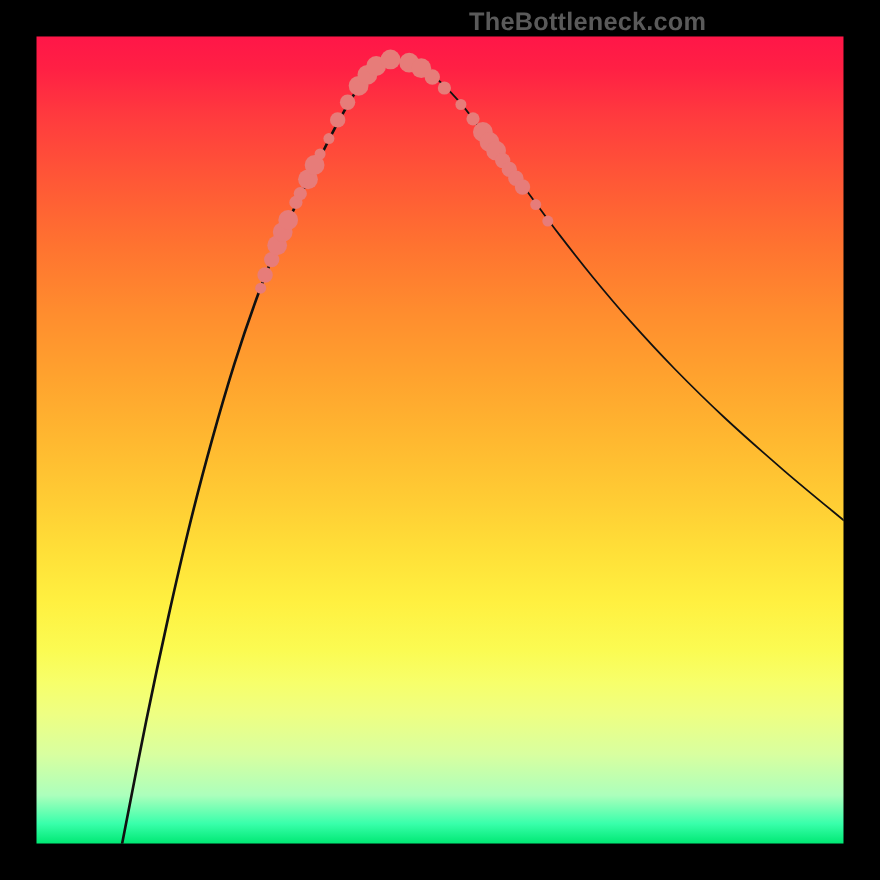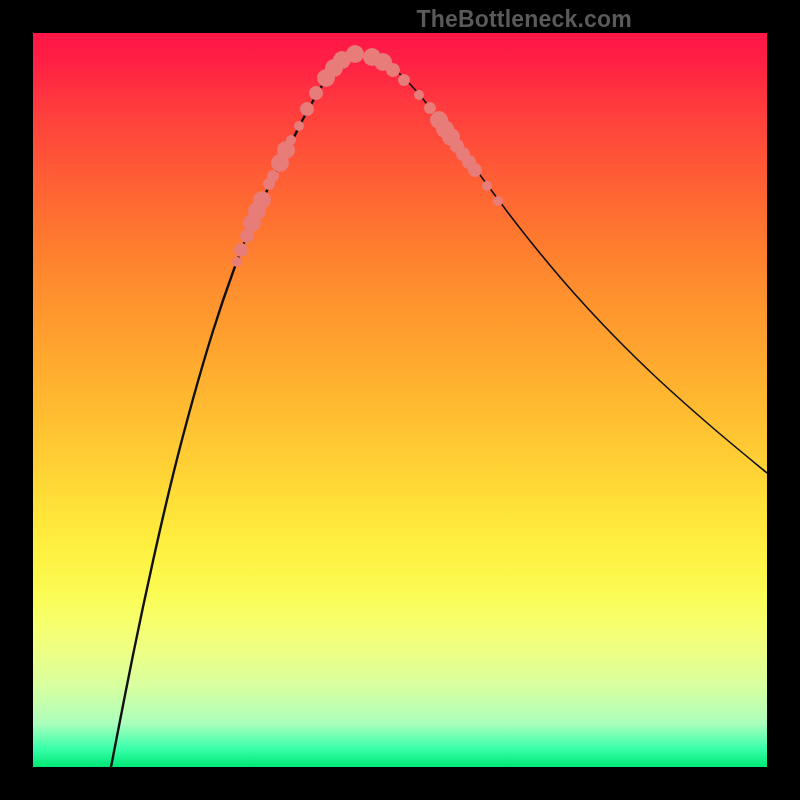--- a/index.html
+++ b/index.html
@@ -10,20 +10,21 @@
     background: #000;
     overflow: hidden;
   }
   .frame {
     position: absolute;
     left: 0;
     top: 0;
     width: 668px;
     height: 800px;
     background: #000;
+    padding-left: 10px;
   }
   .plot-area {
     position: absolute;
     left: 33px;
     top: 33px;
     width: 734px;
     height: 734px;
     overflow: hidden;
   }
   .gradient-bg {

